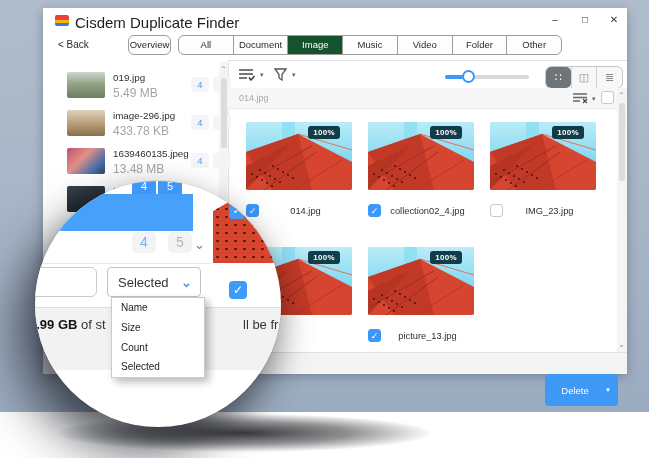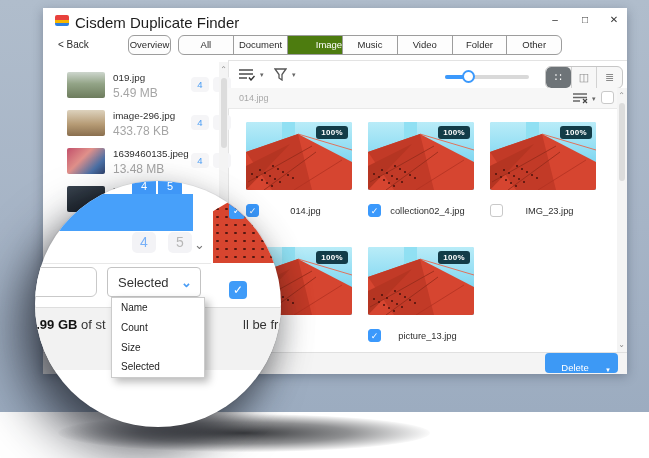--- a/index.html
+++ b/index.html
@@ -16,21 +16,21 @@
            background:linear-gradient(180deg,#e8413c 0 45%,#f7b500 45% 70%,#2f7fe0 70% 100%);}
   .apptitle{left:32px;top:6px;font-size:15px;color:#1d1d1d;}
   .winctl{top:3px;width:18px;height:17px;text-align:center;line-height:17px;color:#333;font-size:10px;cursor:default;}
   .navrow{left:0;top:24px;width:584px;height:28px;background:#fff;border-bottom:1px solid #e3e3e3;}
   .backbtn{left:15px;top:7px;font-size:10px;color:#2b2b2b;}
   .overviewbtn{left:85px;top:3px;width:41px;height:18px;border:1px solid #9d9d9d;border-radius:6px;
                background:#fdfdfd;font-size:9.5px;color:#2b2b2b;text-align:center;line-height:18px;}
   .tabs{left:135px;top:3px;width:382px;height:18px;display:flex;border:1px solid #9d9d9d;border-radius:6px;overflow:hidden;background:#fdfdfd;}
   .tab{flex:1;text-align:center;line-height:18px;font-size:9.5px;color:#2b2b2b;border-left:1px solid #9d9d9d;}
   .tab:first-child{border-left:none;}
-  .tab.active{background:#4d7c0f;color:#fff;text-align:right;}
+  .tab.active{background:#14532d;color:#fff;}
   
   .sidebar{left:0;top:52px;width:185px;height:292px;background:#fff;border-right:1px solid #e4e4e4;}
   .srow{left:12px;width:185px;height:38px;text-decoration:underline;}
   .sthumb{left:12px;top:6px;width:38px;height:26px;border-radius:2px;}
   .t1{background:linear-gradient(180deg,#cdd6cd 0%,#93a487 45%,#6d7c5d 100%);}
   .t2{background:linear-gradient(180deg,#ddd2bd 0%,#b69b75 55%,#8a6f4e 100%);}
   .t3{background:linear-gradient(135deg,#c2506b 0%,#e0908a 40%,#4a6fa5 75%,#30426b 100%);}
   .t4{background:linear-gradient(160deg,#3a4450 0%,#222a33 60%,#171d24 100%);}
   .sname{left:58px;top:6px;font-size:9.8px;color:#2f2f2f;}
   .ssize{left:58px;top:20px;font-size:12px;color:#a5a5a5;}
@@ -51,28 +51,28 @@
   .vseg:first-child{border-left:none;}
   .vseg.active{background:#6e7478;color:#fff;border-radius:5px;}
   
   .ghead{left:185px;top:80px;width:389px;height:20px;background:#f7f7f7;border-bottom:1px solid #e9e9e9;}
   .gheadname{left:11px;top:5px;font-size:9px;color:#a8a8a8;}
   .checkbox{width:13px;height:13px;border-radius:3px;box-sizing:border-box;text-align:center;line-height:12px;font-size:9px;}
   .cb-on{background:#3b99fc;color:#fff;border:1px solid #3b99fc;}
   .cb-off{background:#fff;color:transparent;border:1px solid #c9c9c9;}
   .card{width:106px;}
   .thumb{position:relative;width:106px;height:68px;overflow:hidden;border-radius:2px;background:#9adef2;}
-  .match{position:absolute;top:4px;right:4px;background:#123c48;color:#fff;font-size:8px;font-weight:bold;
+  .match{position:absolute;top:4px;right:12px;background:#123c48;color:#fff;font-size:8px;font-weight:bold;
          padding:2px 5px;border-radius:3px;letter-spacing:.3px;}
   .caption{display:flex;align-items:center;margin-top:14px;width:106px;}
   .fname{flex:1;text-align:center;font-size:9.3px;color:#2f2f2f;}
   
   .bottombar{left:0;top:344px;width:584px;height:21px;background:#f4f4f4;border-top:1px solid #e0e0e0;}
   .statustext{top:4px;right:374px;white-space:nowrap;font-size:10px;color:#2b2b2b;}
-  .deletebtn{left:502px;top:0;width:73px;height:20px;background:#3d99f5;border-radius:4px;display:flex;align-items:flex-end;}
+  .deletebtn{left:502px;top:21px;width:73px;height:32px;background:#3d99f5;border-radius:4px;display:flex;align-items:center;}
   .deletelabel{flex:1;text-align:center;color:#fff;font-size:9.5px;}
   .deletecaret{color:#fff;font-size:6px;padding-right:7px;}
   
   .shadowellipse{left:58px;top:414px;width:372px;height:38px;border-radius:50%;
     background:radial-gradient(ellipse at center,rgba(8,10,14,.8) 0%,rgba(8,10,14,.45) 40%,rgba(8,10,14,0) 72%);z-index:9;}
   .magnifier{left:35px;top:181px;width:246px;height:246px;border-radius:50%;background:#fff;overflow:hidden;z-index:10;
     box-shadow:-22px 28px 48px rgba(25,30,40,.55),0 12px 32px rgba(0,0,0,.35),0 0 0 1px rgba(0,0,0,.05);}
   .mchipcell{width:24px;height:16px;background:#3f97f7;color:#fff;font-size:11px;text-align:center;line-height:16px;border-radius:3px 3px 0 0;}
   .mband{left:0;top:13px;width:158px;height:37px;background:#47a0fa;}
   .mchip{top:51px;width:24px;height:21px;border-radius:5px;background:#f3f3f6;text-align:center;line-height:21px;font-size:14px;}
@@ -341,17 +341,17 @@
 
   <div class="abs mgraybar">
     <div class="abs mstatus" style="left:-6px;top:9px">
       <b>2.99 GB</b><span> of st</span>
     </div>
     <div class="abs mstatus" style="left:208px;top:9px">ll be freed up</div>
   </div>
 
   <div class="abs mmenu">
     <div class="mitem">Name</div>
+    <div class="mitem">Size</div>
     <div class="mitem">Count</div>
-    <div class="mitem">Size</div>
     <div class="mitem">Selected</div>
   </div>
 </div>
 
 </body></html>

